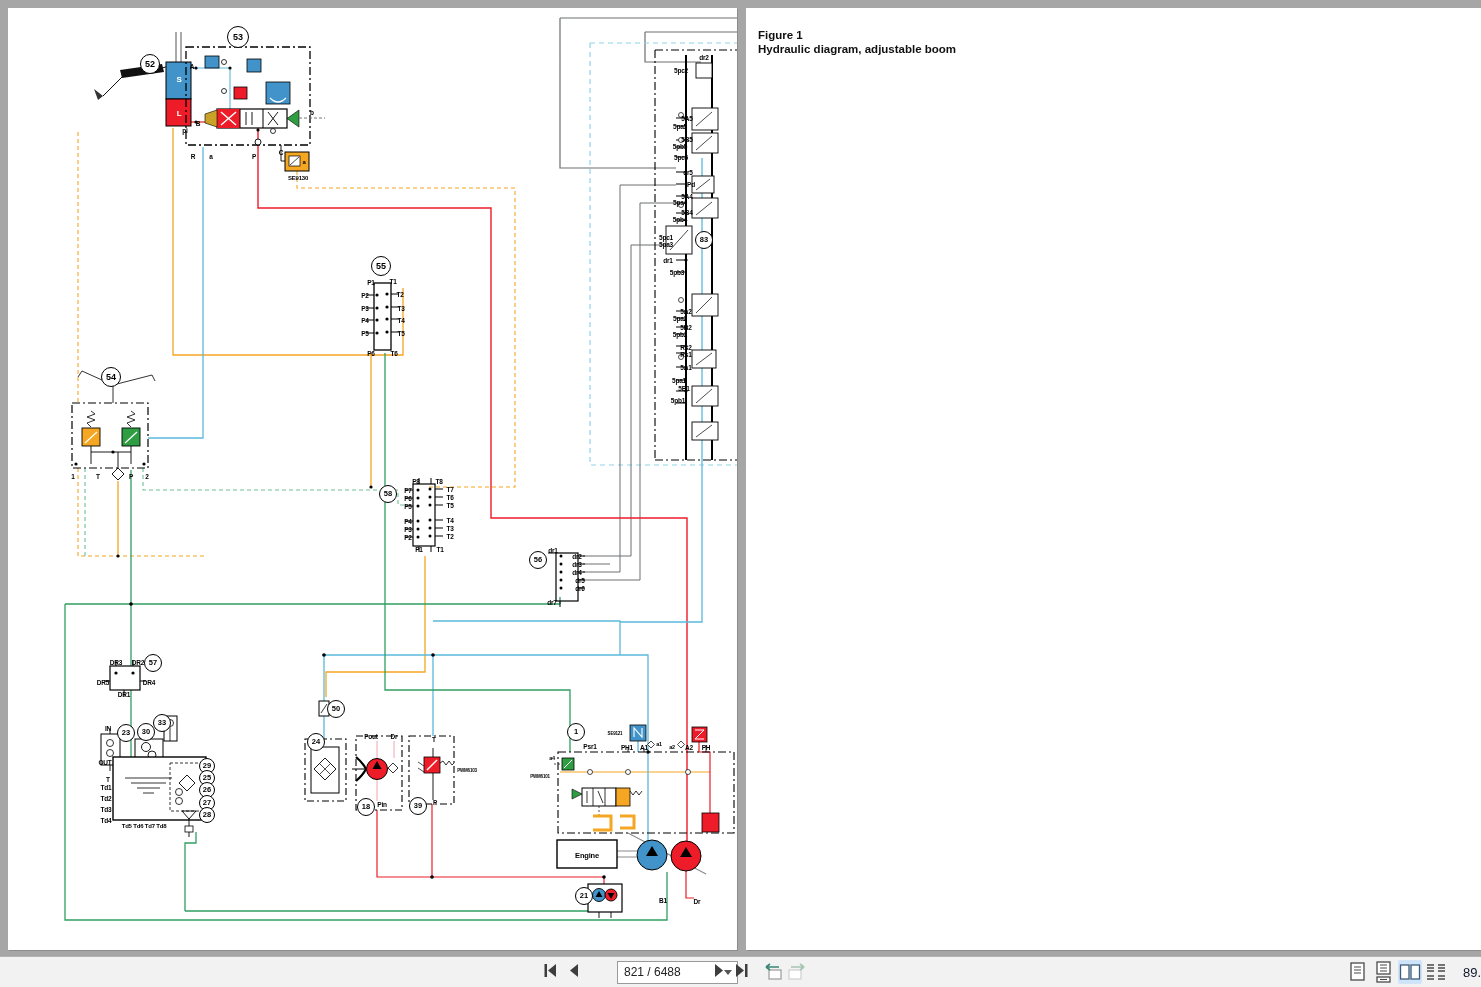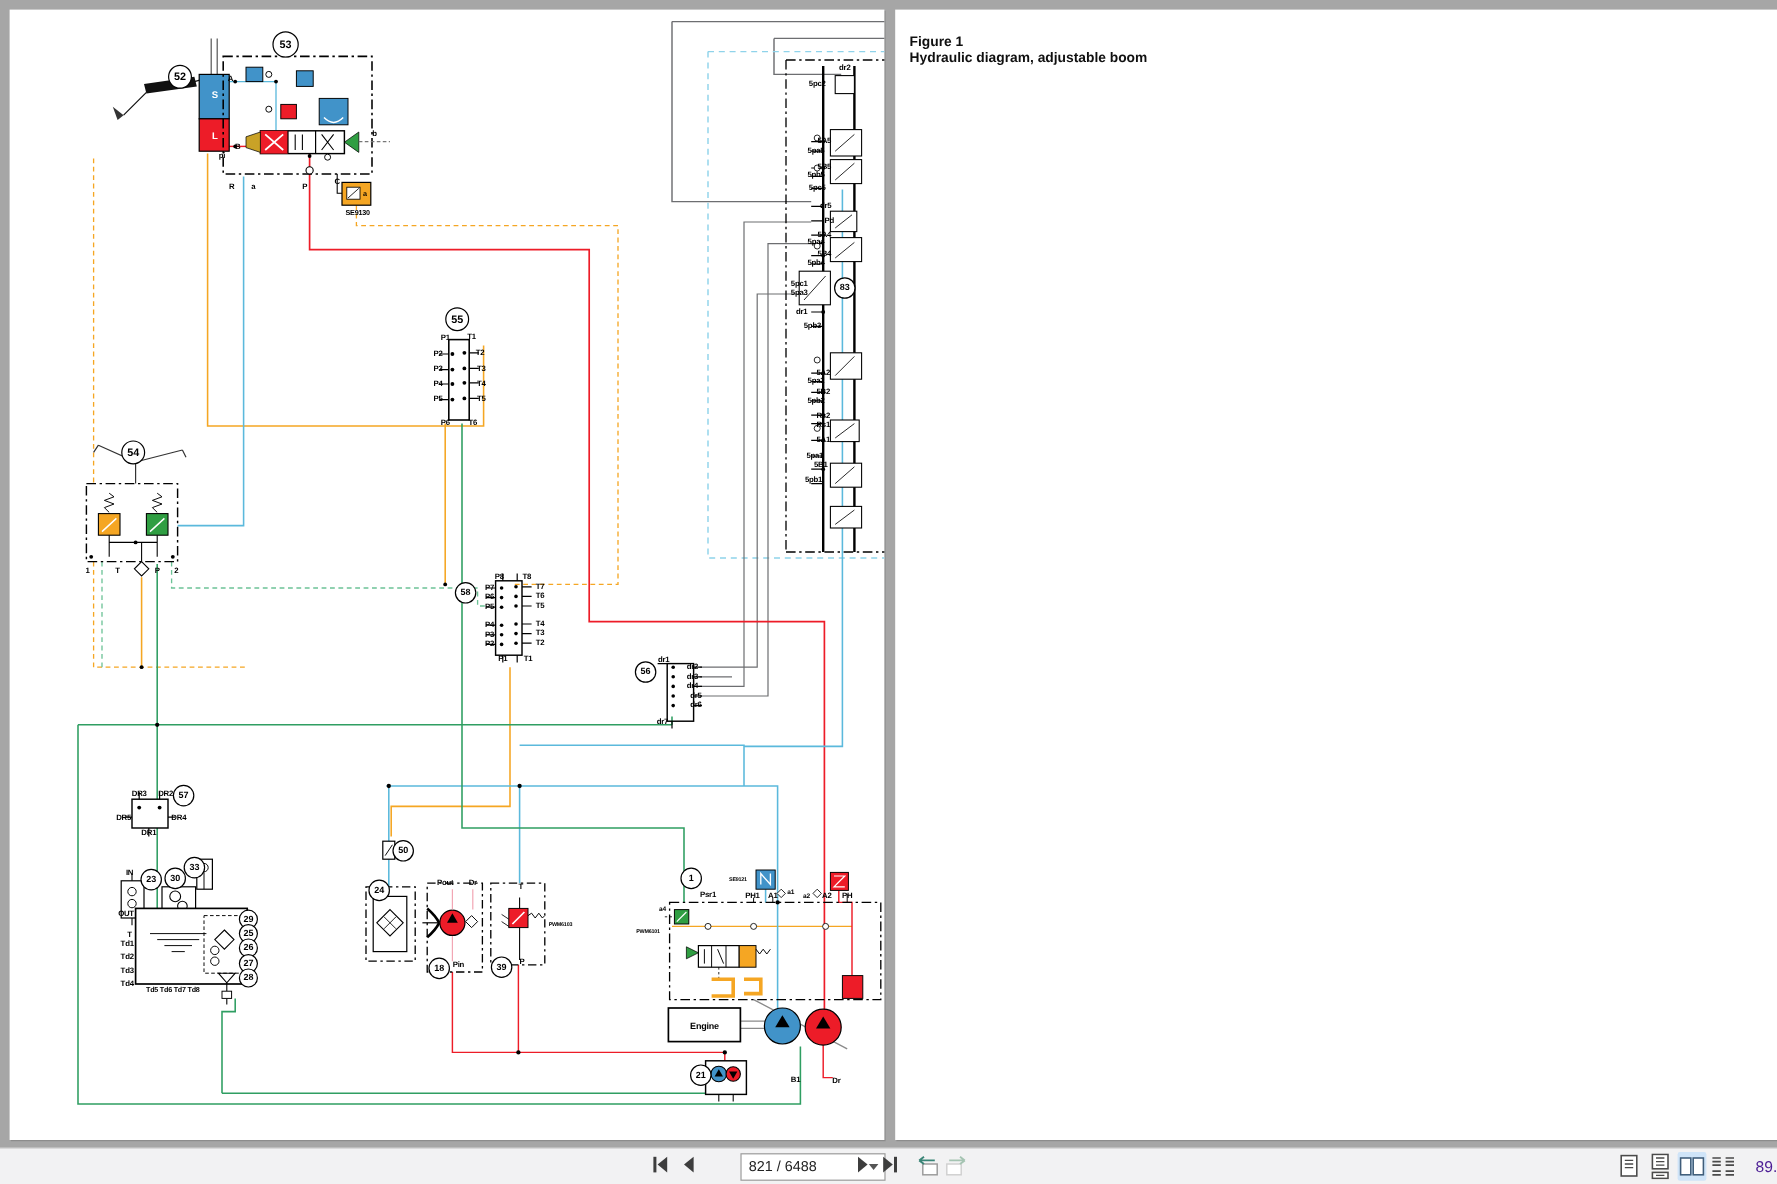--- a/index.html
+++ b/index.html
@@ -12,21 +12,21 @@
   #labelLayer{position:absolute;left:0;top:0;width:1481px;height:950px;z-index:5;pointer-events:none}
   .lbl{position:absolute;transform:translate(-50%,-50%);font-weight:bold;color:#000;white-space:nowrap;letter-spacing:-0.2px}
   .circ{position:absolute;border:1.2px solid #000;border-radius:50%;background:#fff;display:flex;align-items:center;justify-content:center;font-weight:bold;color:#000;transform:translate(-50%,-50%);line-height:1}
   #toolbar{position:absolute;left:0;top:956px;width:1481px;height:31px;background:#f2f2f3;border-top:1px solid #b3b3b3;z-index:10}
   .tbtn{position:absolute;top:963px;width:18px;height:16px;cursor:pointer;z-index:11}
   .pageInputWrap{position:absolute;left:617px;top:961px;width:119px;height:21px;background:#fff;border:1px solid #9a9a9a;z-index:11}
   .pageInputWrap input{border:none;outline:none;width:96px;height:19px;font-size:12px;font-family:"Liberation Sans",sans-serif;padding:0 0 0 6px;color:#222;background:transparent}
   .caretDown{position:absolute;right:5px;top:8px;width:0;height:0;border-left:4px solid transparent;border-right:4px solid transparent;border-top:5px solid #555}
   .layoutIcon{position:absolute;top:960px;width:24px;height:24px;display:flex;align-items:center;justify-content:center;z-index:11;border-radius:2px}
   .layoutIcon.sel{background:#cfe4f8}
-  #zoomText{position:absolute;left:1463px;top:965px;font-size:13px;color:#4c1d95;z-index:11;white-space:nowrap}
+  #zoomText{position:absolute;left:1463px;top:965px;font-size:13px;color:#0f172a;z-index:11;white-space:nowrap}
 </style>
 </head>
 <body>
 
 <div id="leftPage" class="page"></div>
 <div id="rightPage" class="page"></div>
 
 <div class="caption">
   <div>Figure 1</div>
   <div>Hydraulic diagram, adjustable boom</div>

